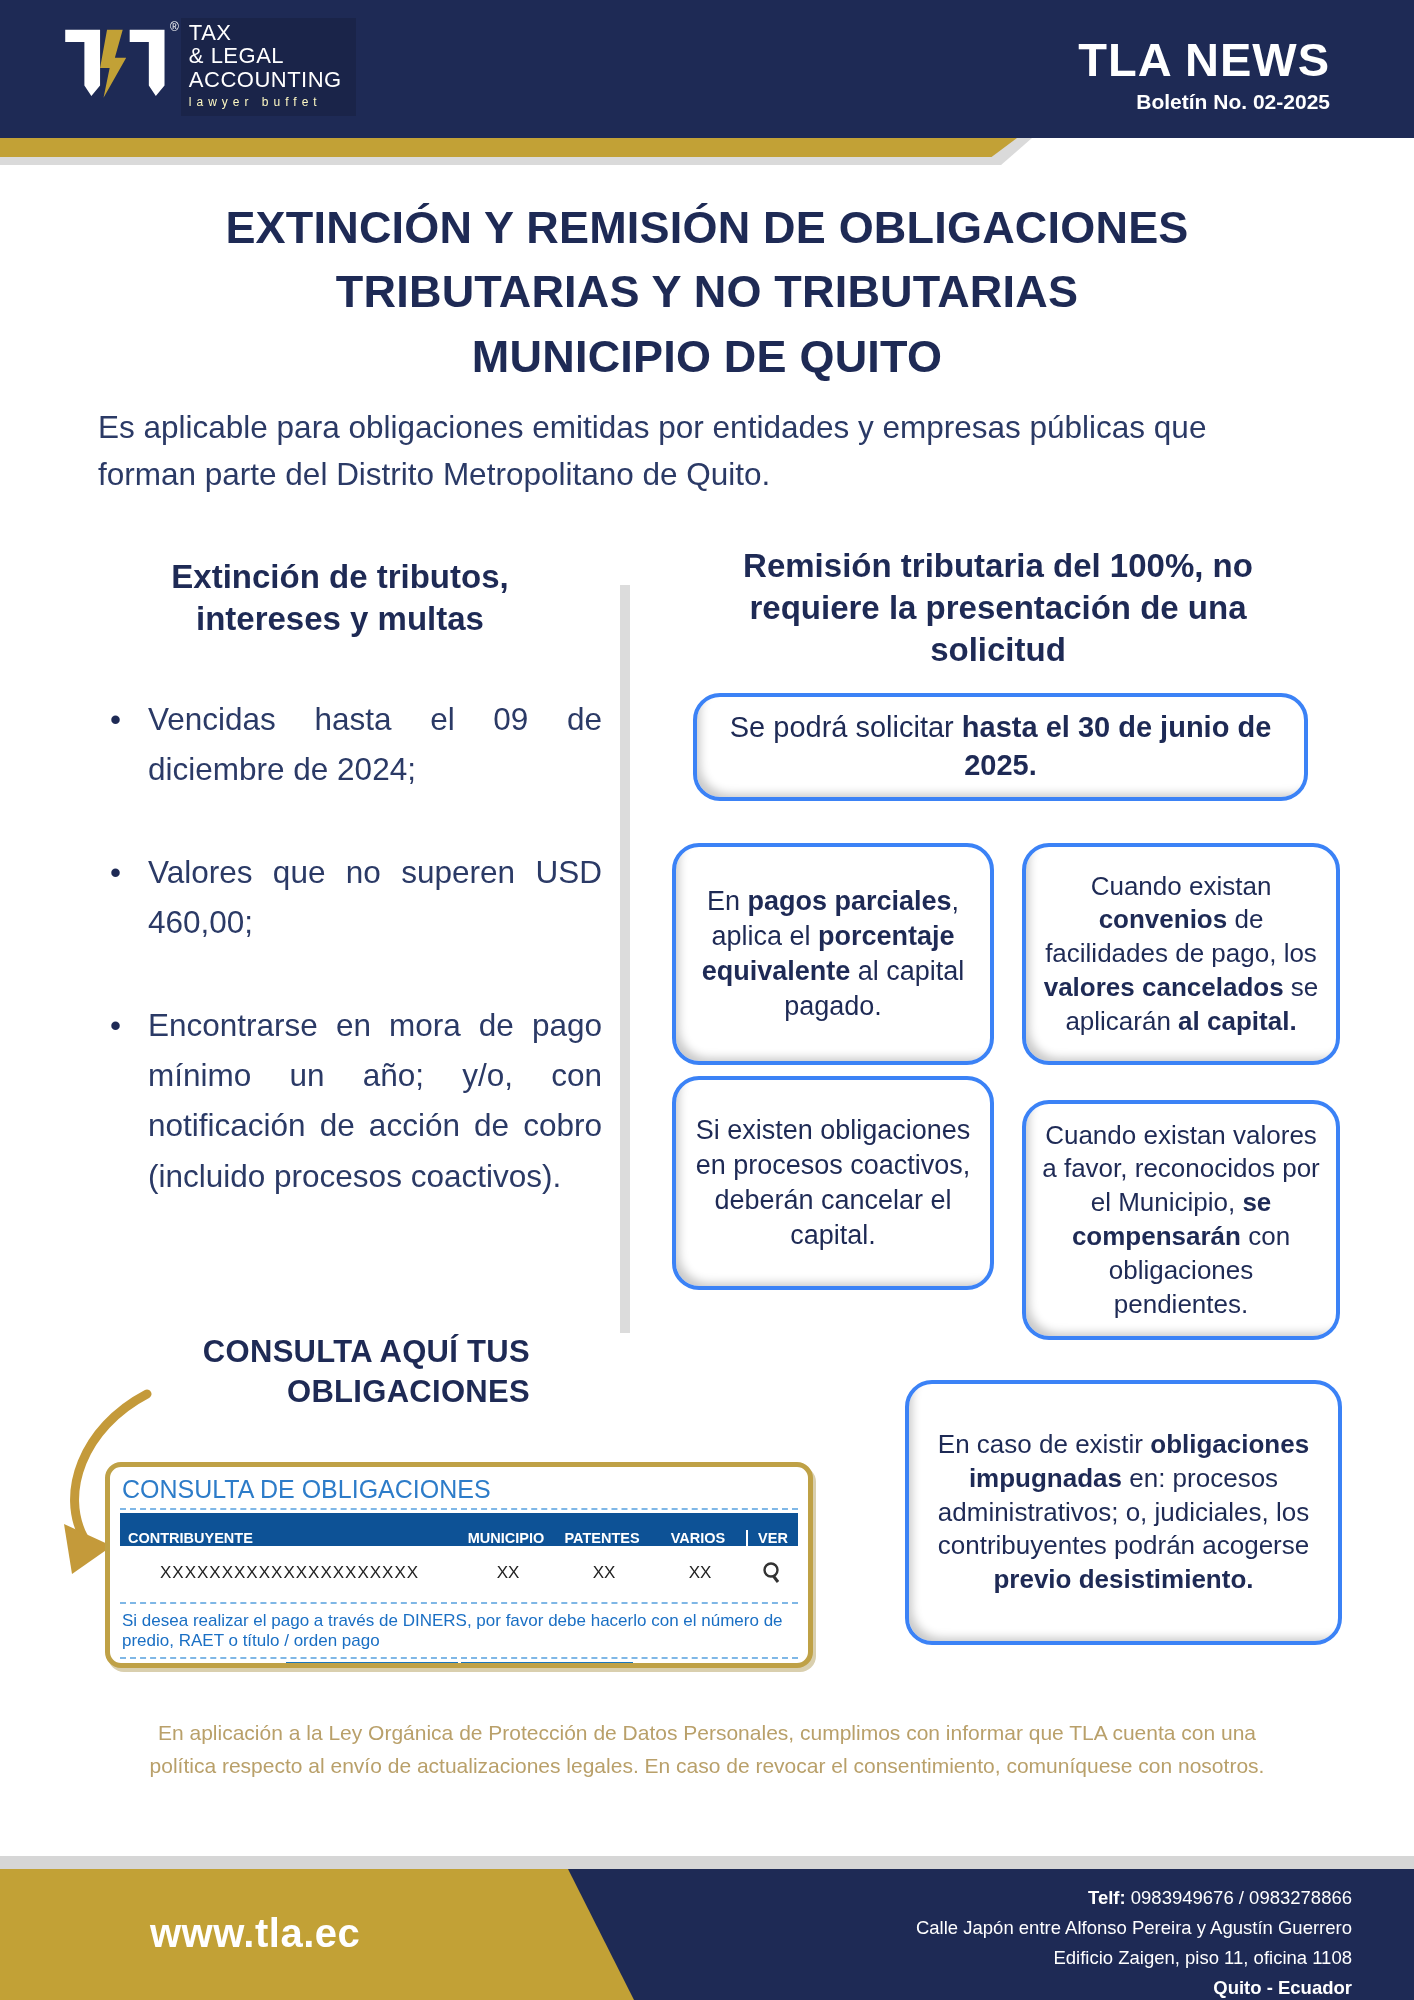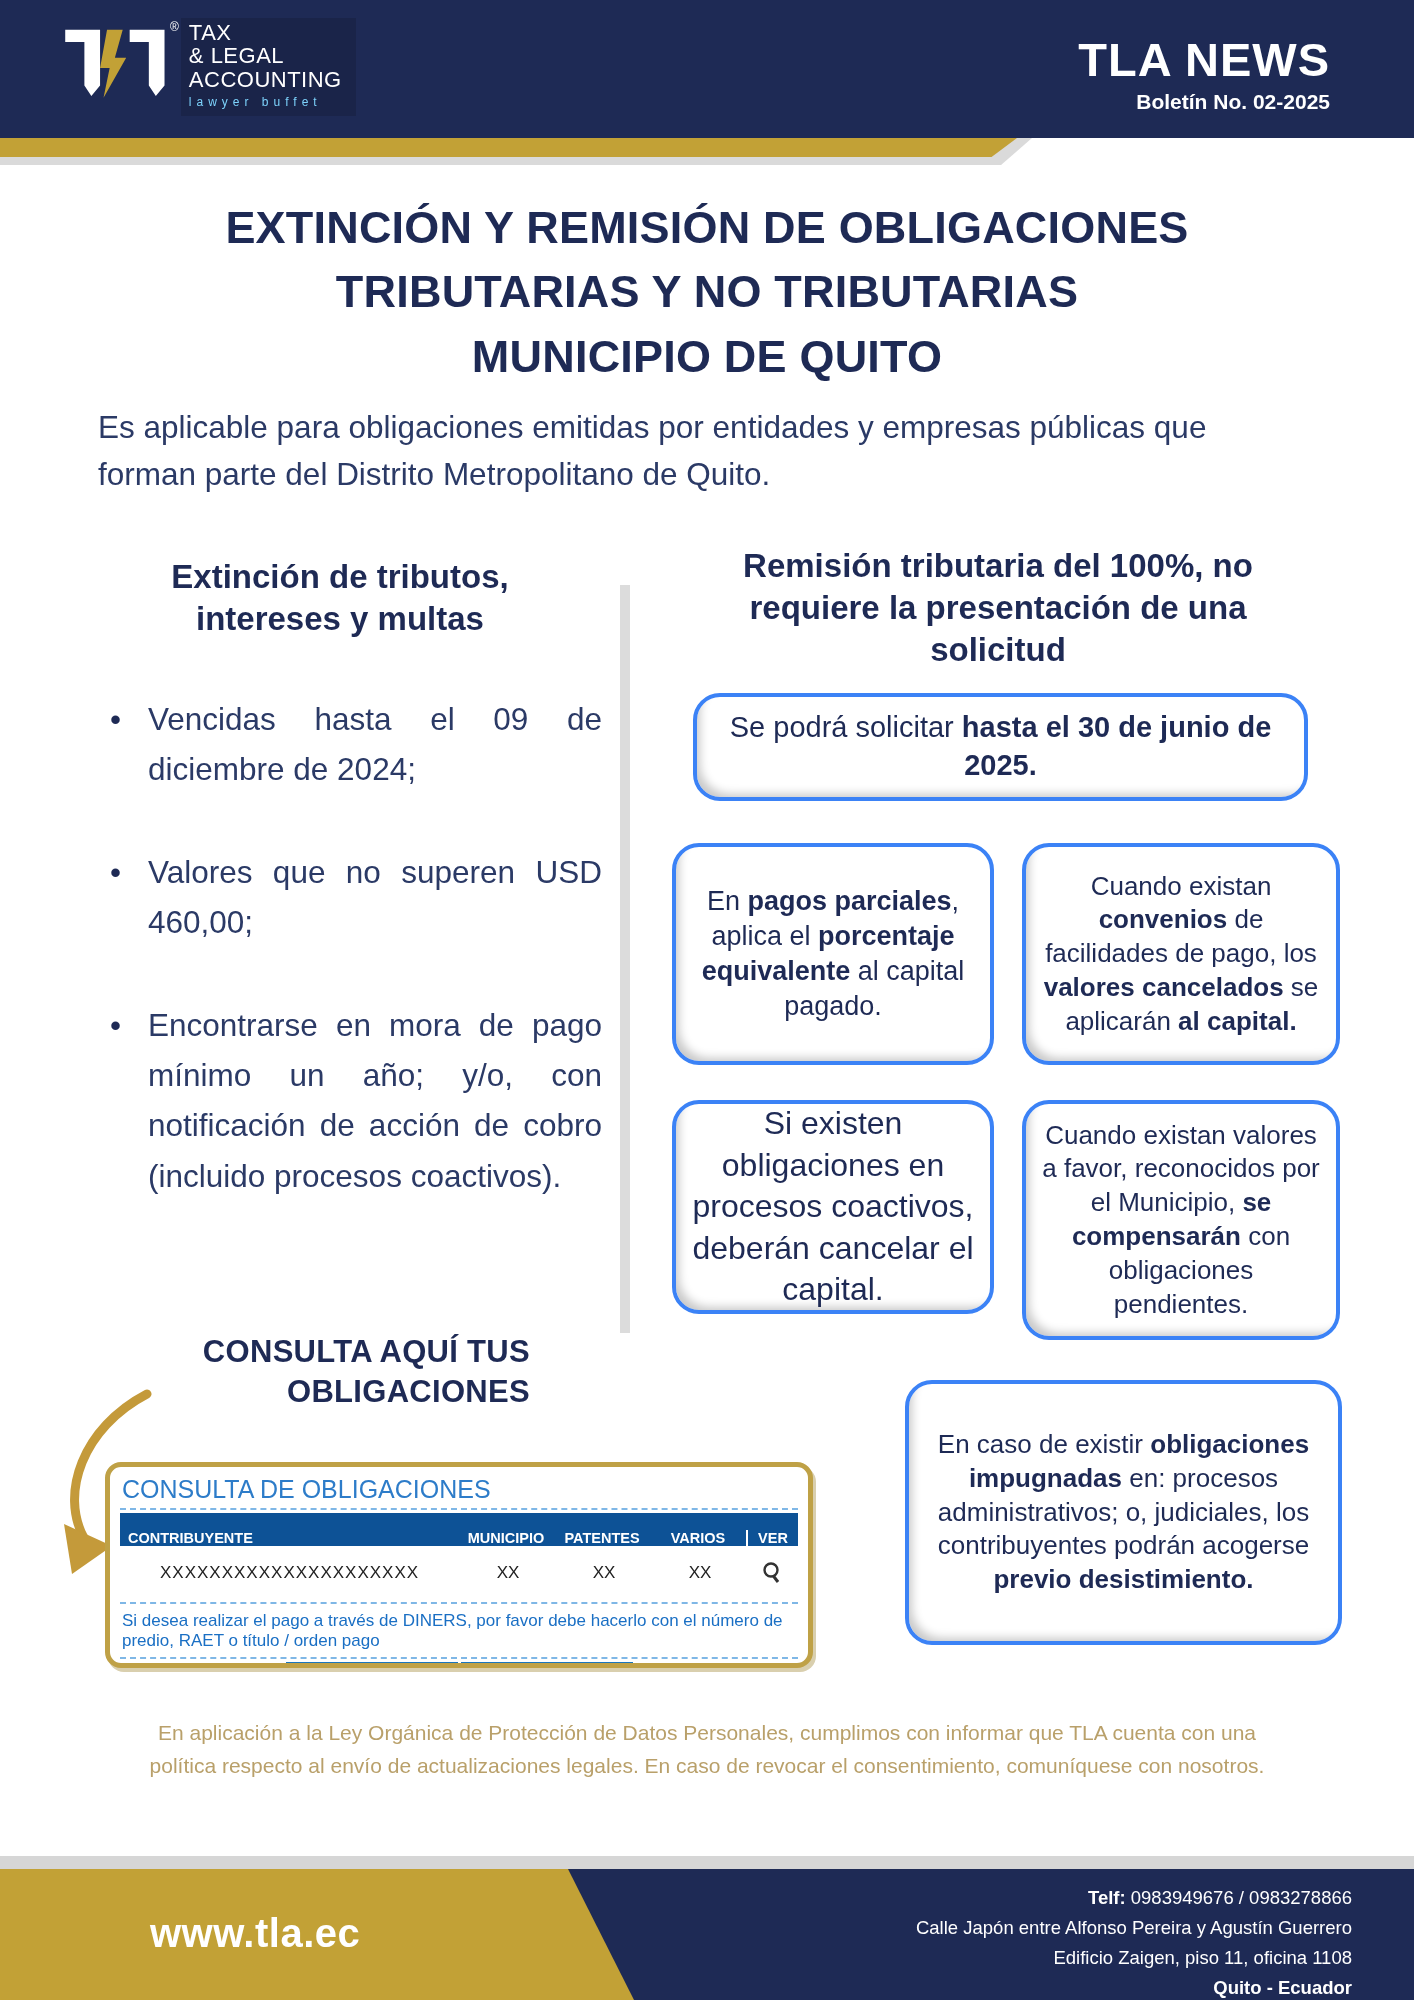--- a/index.html
+++ b/index.html
@@ -6,21 +6,21 @@
   .page{position:relative;width:1414px;height:2000px;background:#ffffff;overflow:hidden;
         font-family:"Liberation Sans", sans-serif;}
 
   
   .topbar{position:absolute;top:0;left:0;width:100%;height:138px;background:#1e2a55;}
   .logo{position:absolute;left:60px;top:12px;display:flex;align-items:flex-start;}
   .logo-mark{width:108px;height:88px;margin-top:6px;}
   .reg{color:#ffffff;font-size:12px;margin:8px 2px 0 2px;}
   .logo-text{background:#1a2449;padding:3px 14px 7px 8px;margin-top:6px;}
   .lt{color:#ffffff;font-size:22px;line-height:1.06;letter-spacing:0.5px;font-weight:400;}
-  .tagline{color:#7dd3fc;font-size:12px;letter-spacing:5px;margin-top:4px;}
+  .tagline{color:#fef9c3;font-size:12px;letter-spacing:5px;margin-top:4px;}
   .news-block{position:absolute;right:84px;top:36px;text-align:right;color:#ffffff;}
   .news-title{font-size:47px;font-weight:700;letter-spacing:1px;line-height:1;}
   .bulletin{font-size:21px;font-weight:700;margin-top:7px;}
 
   .stripe-shadow{position:absolute;top:138px;left:0;width:1032px;height:27px;background:#dadada;
       clip-path:polygon(0 0,100% 0,97% 100%,0 100%);}
   .gold-stripe{position:absolute;top:138px;left:0;width:1017px;height:19px;background:#c2a136;
       clip-path:polygon(0 0,100% 0,97.5% 100%,0 100%);}
 
   
@@ -43,21 +43,21 @@
   .right-heading{position:absolute;top:545px;left:648px;width:700px;text-align:center;
                  color:#1e2a55;font-weight:700;font-size:33px;line-height:1.28;}
   .bluebox{position:absolute;background:#ffffff;border:4px solid #3b82f6;border-radius:27px;
            color:#1e2a55;display:flex;align-items:center;justify-content:center;text-align:center;
            padding:10px 16px;box-sizing:border-box;line-height:1.3;
            box-shadow:inset 10px -10px 10px -7px #c9c9c9;}
   .bluebox b{font-weight:700;}
   #date-box{left:693px;top:693px;width:615px;height:108px;font-size:29px;}
   #box1{left:672px;top:843px;width:322px;height:222px;font-size:27px;}
   #box2{left:1022px;top:843px;width:318px;height:222px;font-size:26px;}
-  #box3{left:672px;top:1100px;width:322px;height:214px;font-size:32px;}
+  #box3{left:672px;top:1076px;width:322px;height:214px;font-size:27px;}
   #box4{left:1022px;top:1100px;width:318px;height:240px;font-size:26px;padding:8px 14px;}
   #box5{left:905px;top:1380px;width:437px;height:265px;font-size:26px;padding:12px 18px;}
 
   
   .consulta-heading{position:absolute;top:1332px;left:150px;width:380px;text-align:right;
                     color:#1e2a55;font-weight:700;font-size:31px;line-height:1.3;letter-spacing:0.3px;}
   .arrow-svg{position:absolute;left:52px;top:1386px;width:120px;height:195px;}
 
   .widget{position:absolute;left:105px;top:1462px;width:708px;height:206px;background:#ffffff;
           border:5px solid #bfa146;border-radius:16px;box-sizing:border-box;padding:6px 10px;

